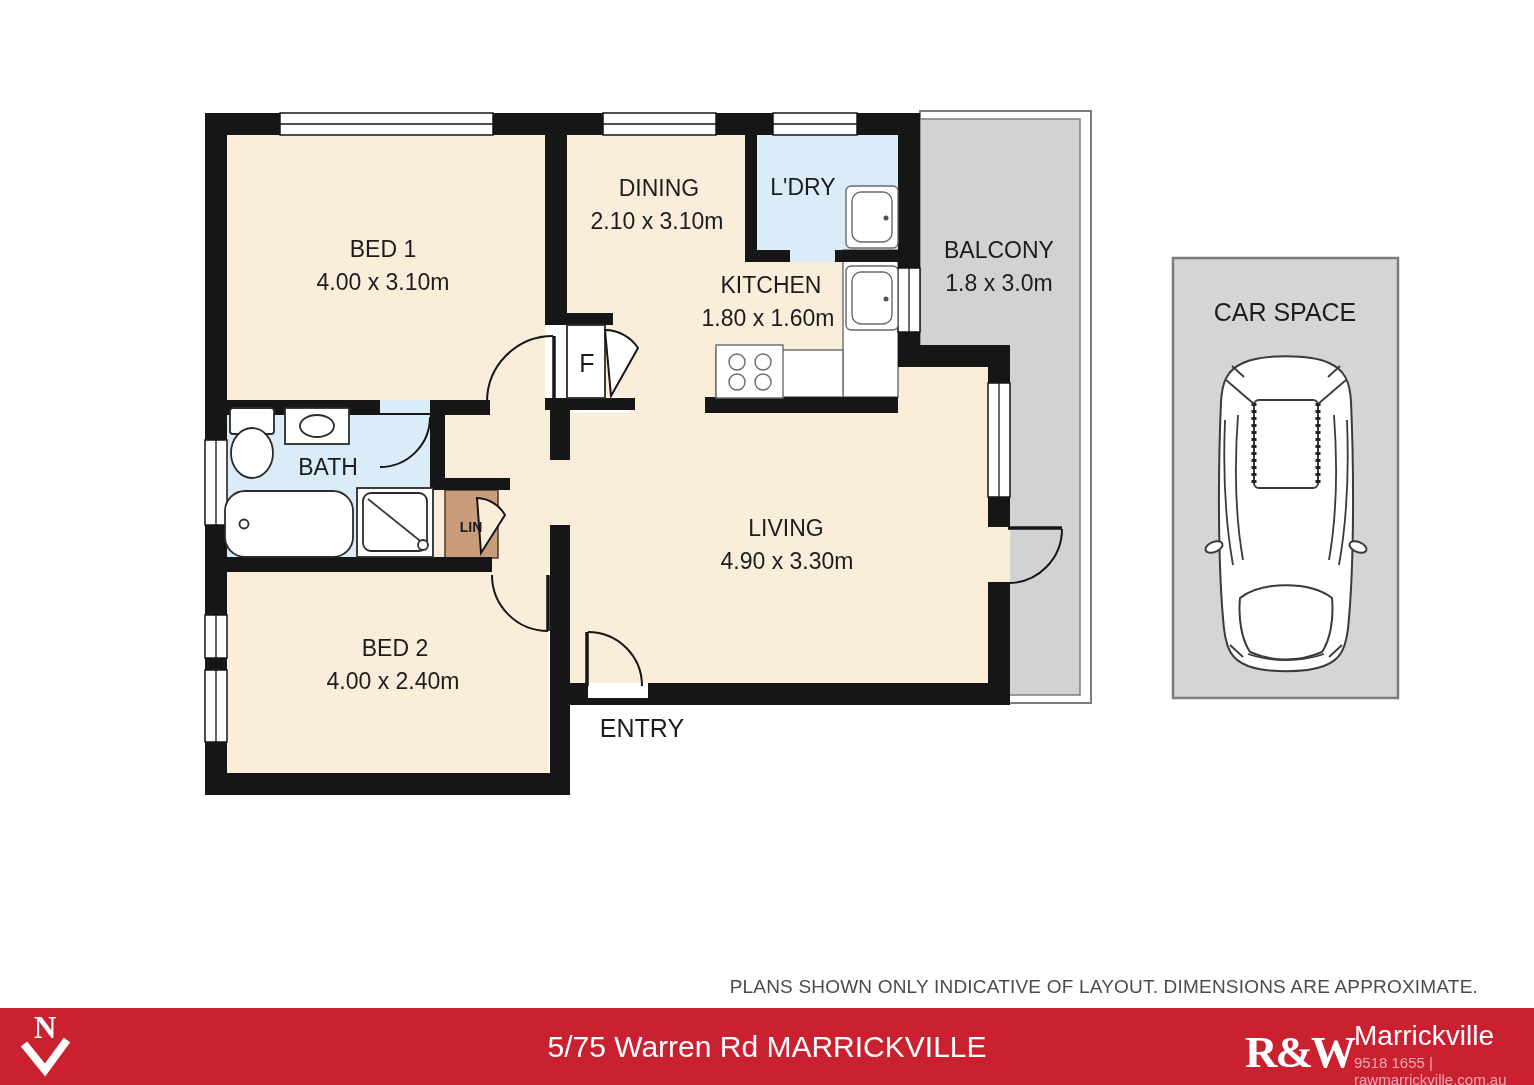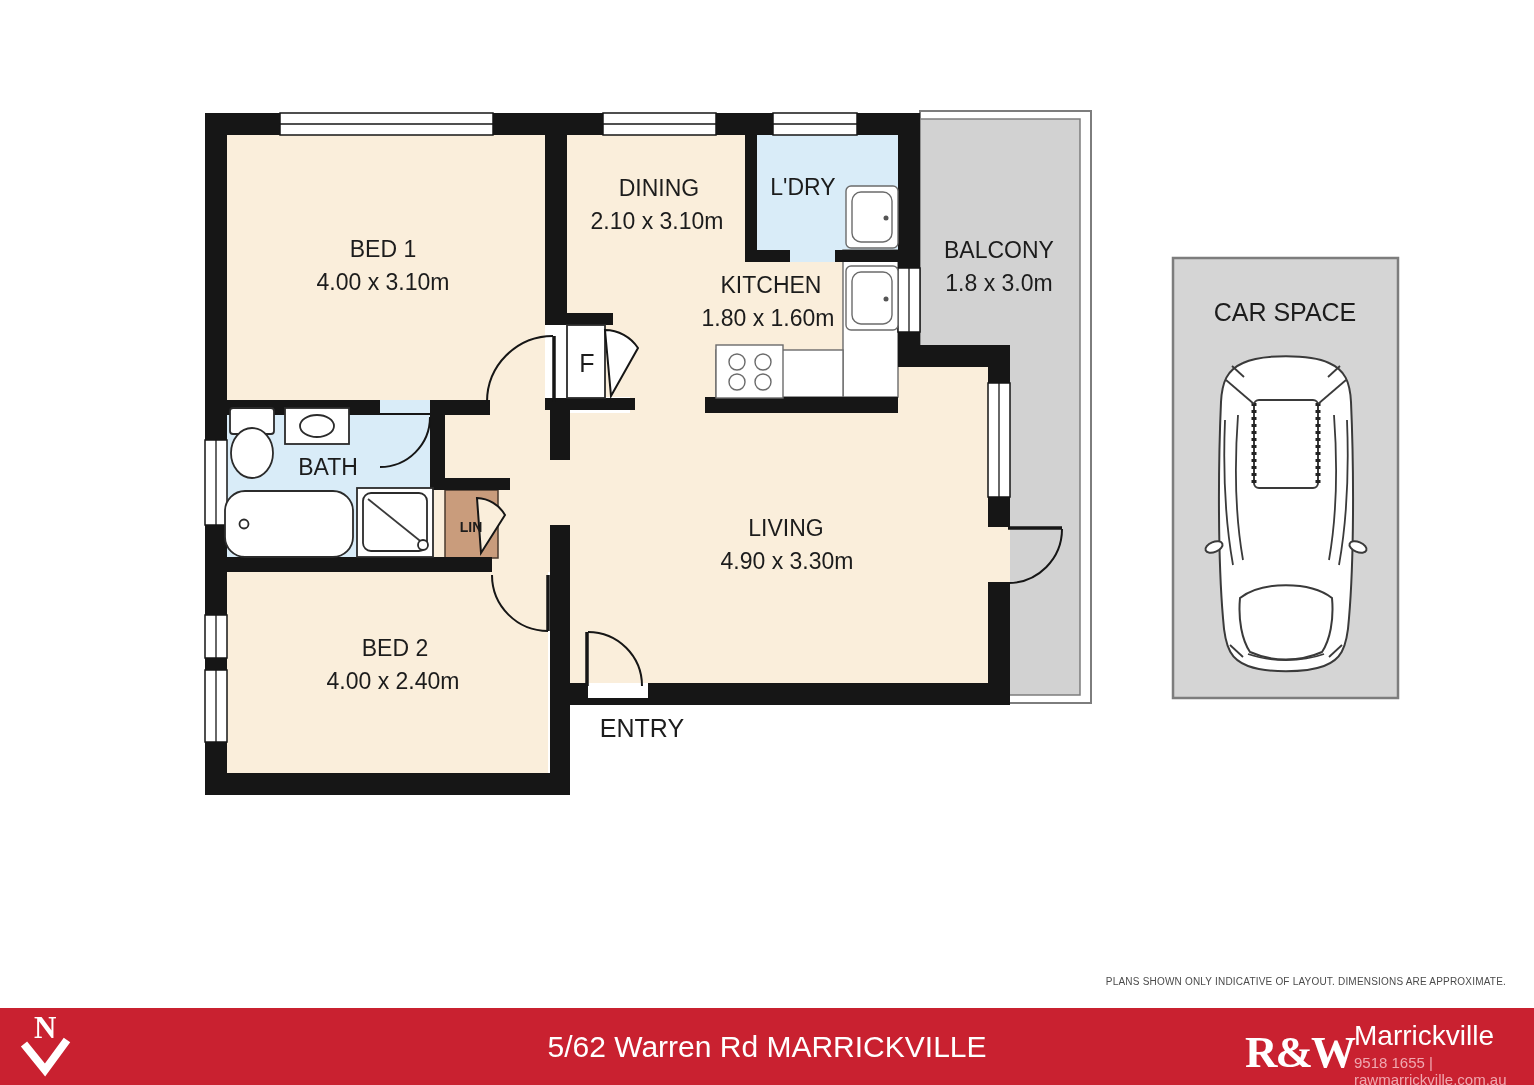--- a/index.html
+++ b/index.html
@@ -25,21 +25,21 @@
   .fan{fill:#ffffff;stroke:#161616;stroke-width:2;}
   .fan2{fill:var(--floor_cream);stroke:#161616;stroke-width:2;}
   .roomlabel{font-family:"Liberation Sans",sans-serif;font-size:23px;fill:var(--label_ink);
              text-anchor:middle;}
   .small-label{font-size:14px;font-weight:bold;}
   .big-label{font-size:25px;}
   .car{fill:#ffffff;stroke:#3a3a3a;stroke-width:2;}
   .carline{fill:none;stroke:#3a3a3a;stroke-width:1.8;}
   .pillar{stroke:#222;stroke-width:5;stroke-dasharray:3 4;}
 
-  .disclaimer{position:absolute;top:976px;right:28px;font-size:10px;color:#4b4b4b;
+  .disclaimer{position:absolute;top:976px;right:56px;font-size:19px;color:#4b4b4b;
               letter-spacing:.2px;}
   .redbar{position:absolute;left:0;top:1008px;width:1534px;height:77px;background:var(--brand_red);}
   .address{position:absolute;left:0;top:1030px;width:1534px;text-align:center;color:#fff;
            font-size:30px;}
   .north{position:absolute;left:16px;top:1008px;width:80px;height:74px;}
   .north text{font-family:"Liberation Serif",serif;font-weight:bold;font-size:31px;fill:#fff;}
   .north path{stroke:#fff;stroke-width:8;fill:none;}
   .logo{position:absolute;left:1245px;top:1016px;display:flex;align-items:center;}
   .logo .rw{font-family:"Liberation Serif",serif;font-weight:bold;font-size:45px;color:#fff;
             letter-spacing:-2px;line-height:42px;}
@@ -266,21 +266,21 @@
 
 <div class="disclaimer">PLANS SHOWN ONLY INDICATIVE OF LAYOUT. DIMENSIONS ARE APPROXIMATE.</div>
 
 <div class="redbar"></div>
 
 <svg class="north" viewBox="0 0 80 74">
   <text x="18" y="30">N</text>
   <path d="M 8 36 L 29 62 L 51 32"></path>
 </svg>
 
-<div class="address">5/62 Warren Rd MARRICKVILLE</div>
+<div class="address">5/75 Warren Rd MARRICKVILLE</div>
 
 <div class="logo">
   <div class="rw">R&amp;W</div>
   <div class="col">
     <div class="office">Marrickville</div>
     <div class="contact">9518 1655 | rawmarrickville.com.au</div>
   </div>
 </div>
 
 </body></html>

